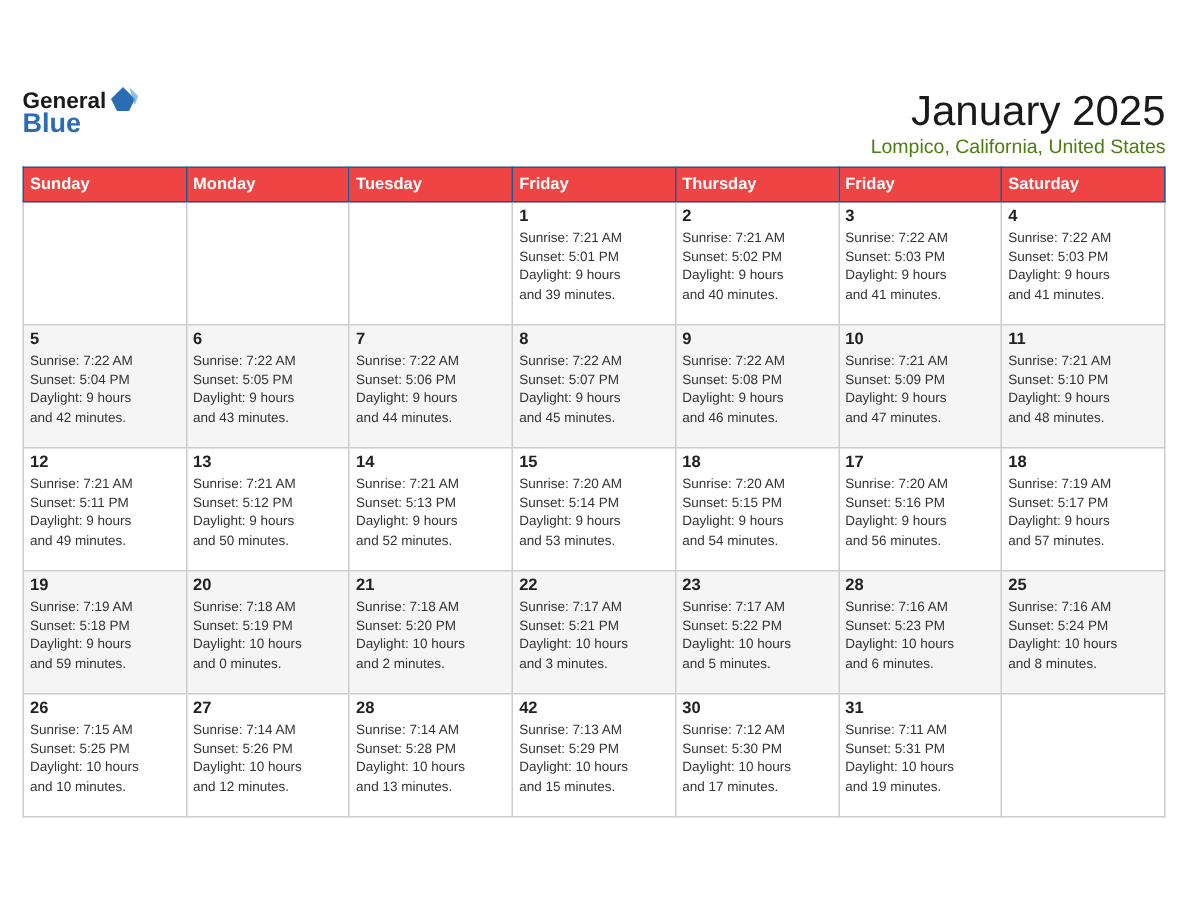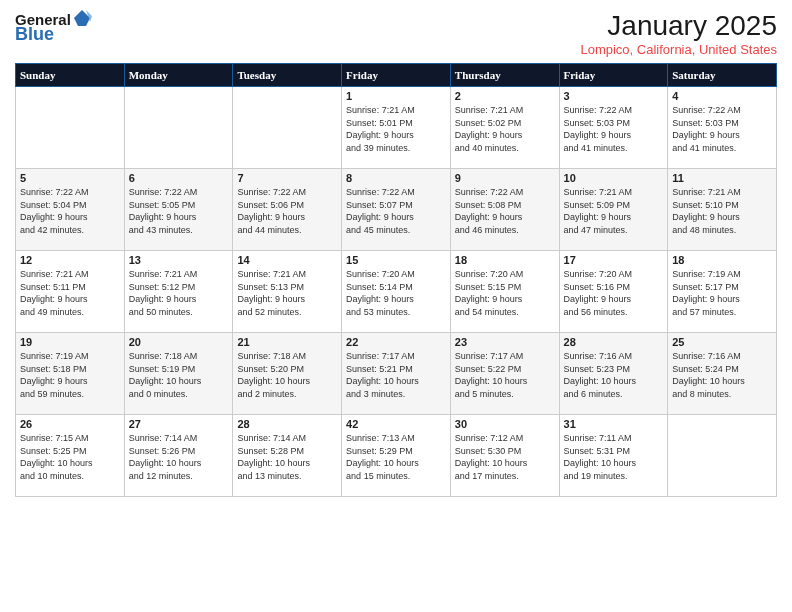--- a/index.html
+++ b/index.html
@@ -6,20 +6,21 @@
     body {
       font-family: Arial, sans-serif;
       background: #fff;
       width: 792px;
       height: 612px;
       overflow: hidden;
     }
     .container {
       width: 792px;
       padding: 10px 15px 8px 15px;
+      margin-top: 48px;
     }
     .header-row {
       display: flex;
       align-items: flex-start;
       justify-content: space-between;
       margin-bottom: 6px;
     }
     .logo {
       display: flex;
       align-items: center;
@@ -27,36 +28,35 @@
     .title-block {
       text-align: right;
     }
     .month-title {
       font-size: 28px;
       font-weight: normal;
       color: #1a1a1a;
     }
     .location-title {
       font-size: 13px;
-      color: #ef4444;
+      color: #4d7c0f;
     }
     .calendar {
       width: 100%;
       border-collapse: collapse;
       border: 1px solid #ccc;
     }
     .calendar th {
-      background: #0f172a;
+      background: #ef4444;
       color: #fff;
       font-size: 11px;
       font-weight: bold;
       padding: 5px 4px;
       text-align: left;
       border: 1px solid #1a5a9a;
-      font-family: Liberation Serif, serif;
     }
     .calendar td {
       width: calc(100% / 7);
       vertical-align: top;
       padding: 3px 4px;
       border: 1px solid #ccc;
       font-size: 9.5px;
       color: #222;
       min-height: 75px;
       height: 82px;

